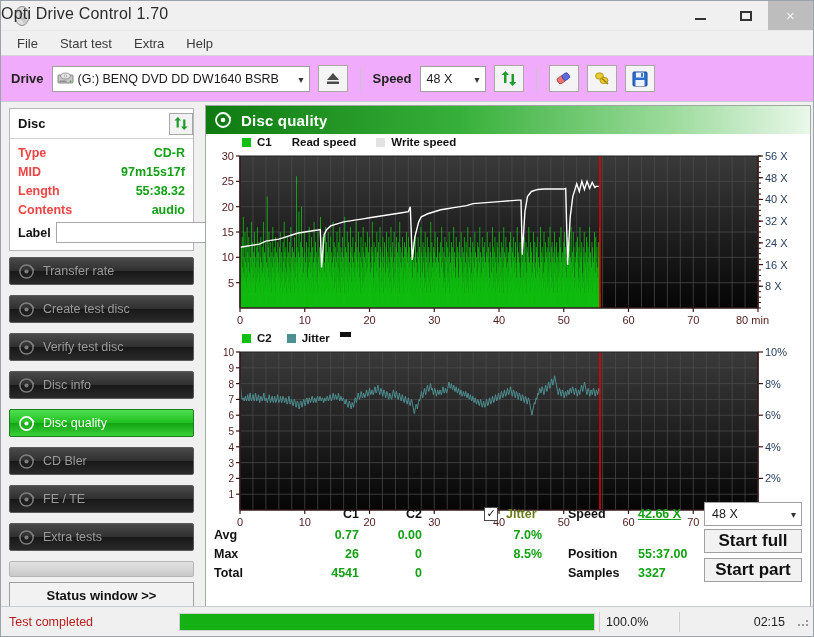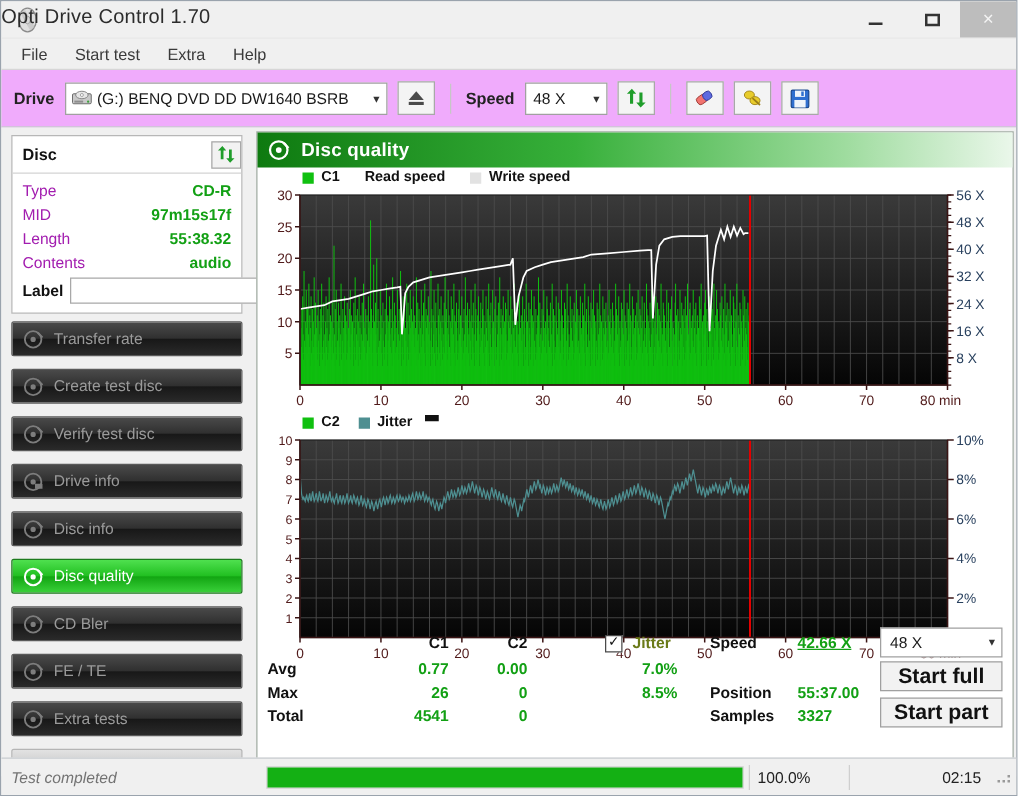--- a/index.html
+++ b/index.html
@@ -121,21 +121,21 @@
   #disc-head .dh-title { font-size: 13px; font-weight: bold; color: #111; flex: 1; }
   #disc-refresh {
     width: 24px; height: 22px; border: 1px solid #a8a8a8; background: #f2f2f2;
     display: flex; align-items: center; justify-content: center;
   }
   .disc-row {
     display: flex; justify-content: space-between; align-items: center;
     padding: 0 8px; height: 19px;
     font-size: 12.5px;
   }
-  .disc-row .k { color: #a21caf; font-weight: normal; }
+  .disc-row .k { color: #ef4444; font-weight: bold; }
   .disc-row .v { color: #12a014; font-weight: bold; }
   #label-row {
     display: flex; align-items: center; padding: 2px 5px 5px 8px; gap: 5px;
   }
   #label-row .k { font-size: 12.5px; font-weight: bold; color: #111; }
   #label-input {
     flex: 1; height: 21px; background: #fff; border: 1px solid #a8a8a8;
     font-size: 12px; padding: 0 3px;
   }
   #label-disc-btn {
@@ -230,22 +230,22 @@
 
   
   #statusbar {
     position: absolute; left: 0; bottom: 0;
     width: 814px; height: 30px;
     background: #f0f0f0;
     border-top: 1px solid #c8ccd0;
     display: flex; align-items: center;
   }
   #status-text {
-    width: 212px; padding-left: 8px;
-    font-size: 12.5px; color: #737373; font-style: italic;
+    width: 178px; padding-left: 8px;
+    font-size: 12.5px; color: #b91c1c;
   }
   #progress-outer {
     flex: 1; height: 18px; margin-right: 4px;
     background: #f0f0f0; border: 1px solid #cfcfcf;
     position: relative;
   }
   #progress-bar {
     position: absolute; left: 0; top: 0; bottom: 0;
     background: #14b014;
   }
@@ -411,28 +411,20 @@
             </svg>
           <span>Create test disc</span>
         </div>
         <div class="nav-btn">
           <svg class="nav-ico" viewBox="0 0 17 17">
               <circle cx="8.5" cy="8.5" r="6.6" fill="none" stroke="#7d7d7d" stroke-width="1.5"></circle>
               <circle cx="8.5" cy="8.5" r="2.1" fill="#7d7d7d"></circle>
               <path d="M12 3 L16 7" stroke="#7d7d7d" stroke-width="1.5"></path>
             </svg>
           <span>Verify test disc</span>
-        </div>
-        <div class="nav-btn">
-          <svg class="nav-ico" viewBox="0 0 17 17">
-              <circle cx="8.5" cy="8.5" r="6.6" fill="none" stroke="#7d7d7d" stroke-width="1.5"></circle>
-              <circle cx="8.5" cy="8.5" r="2.1" fill="#7d7d7d"></circle>
-              <rect x="10" y="10" width="6" height="4" fill="#7d7d7d"></rect>
-            </svg>
-          <span>Drive info</span>
         </div>
         <div class="nav-btn">
           <svg class="nav-ico" viewBox="0 0 17 17">
               <circle cx="8.5" cy="8.5" r="6.6" fill="none" stroke="#7d7d7d" stroke-width="1.5"></circle>
               <circle cx="8.5" cy="8.5" r="2.1" fill="#7d7d7d"></circle>
               <path d="M12 3 L16 7" stroke="#7d7d7d" stroke-width="1.5"></path>
             </svg>
           <span>Disc info</span>
         </div>
         <div class="nav-btn active">

